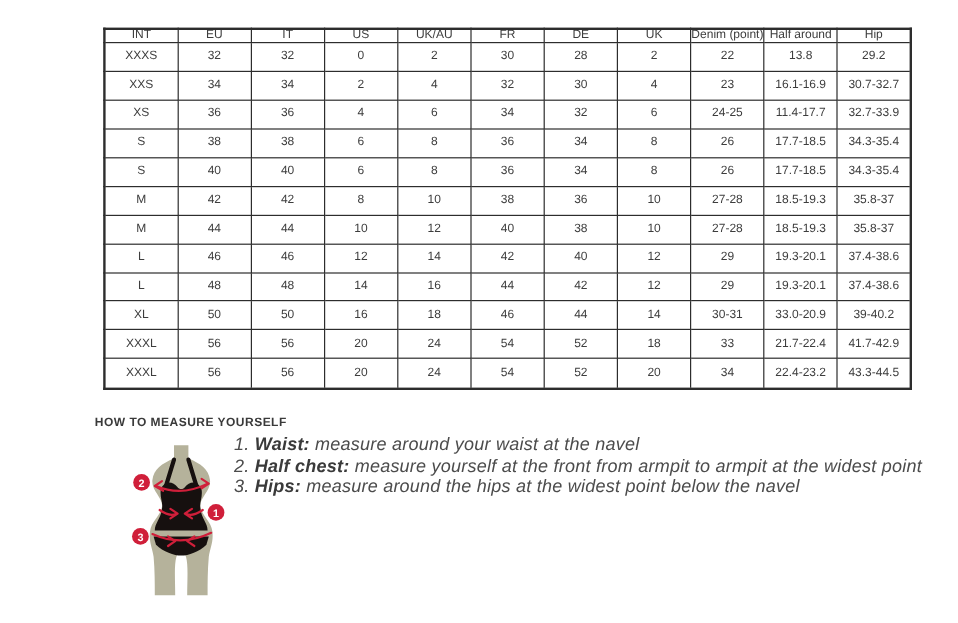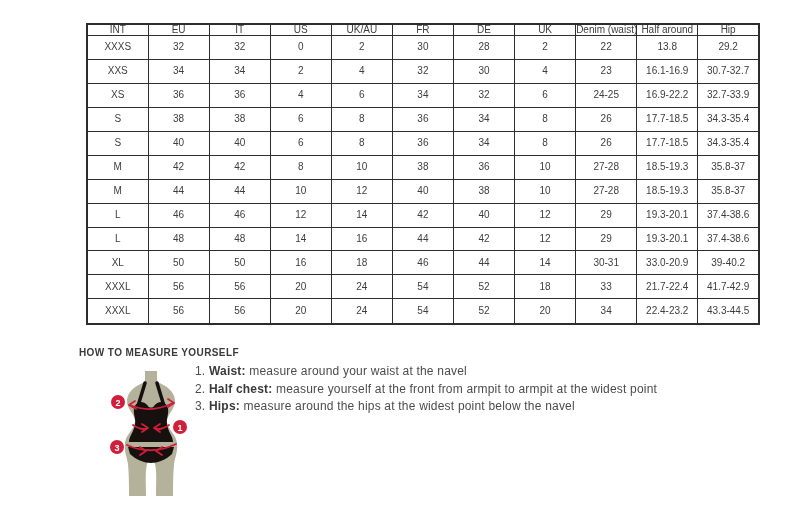--- a/index.html
+++ b/index.html
@@ -24,22 +24,23 @@
     font-size:10px; font-weight:700; color:#3a3a3a; letter-spacing:0.4px;
   }
   .figure {
     position:absolute; left:76px; top:368px; width:112px; height:136px;
   }
   .measure-list {
     position:absolute; left:172px; top:366px; margin:0; padding:0;
     list-style:none;
   }
   .measure-list li {
-    font-size:12px; color:#4c4c4c; line-height:10px; margin-bottom:7.5px;
+    font-size:15px; color:#4c4c4c; line-height:10px; margin-bottom:7.5px;
     letter-spacing:0.2px;
+    font-style:italic;
   }
   .measure-list .lbl { font-weight:700; color:#3a3a3a; }
   .marker-num {
     font-size:9px; font-weight:700;
     font-family:"Liberation Sans", sans-serif;
   }
 </style>
 </head>
 <body>
 
@@ -49,21 +50,21 @@
     <thead>
       <tr>
           <th>INT</th>
           <th>EU</th>
           <th>IT</th>
           <th>US</th>
           <th>UK/AU</th>
           <th>FR</th>
           <th>DE</th>
           <th>UK</th>
-          <th>Denim (waist)</th>
+          <th>Denim (point)</th>
           <th>Half around</th>
           <th>Hip</th>
         </tr>
     </thead>
     <tbody>
         <tr>
           <td>XXXS</td>
           <td>32</td>
           <td>32</td>
           <td>0</td>
@@ -91,21 +92,21 @@
         <tr>
           <td>XS</td>
           <td>36</td>
           <td>36</td>
           <td>4</td>
           <td>6</td>
           <td>34</td>
           <td>32</td>
           <td>6</td>
           <td>24-25</td>
-          <td>16.9-22.2</td>
+          <td>11.4-17.7</td>
           <td>32.7-33.9</td>
         </tr>
         <tr>
           <td>S</td>
           <td>38</td>
           <td>38</td>
           <td>6</td>
           <td>8</td>
           <td>36</td>
           <td>34</td>

